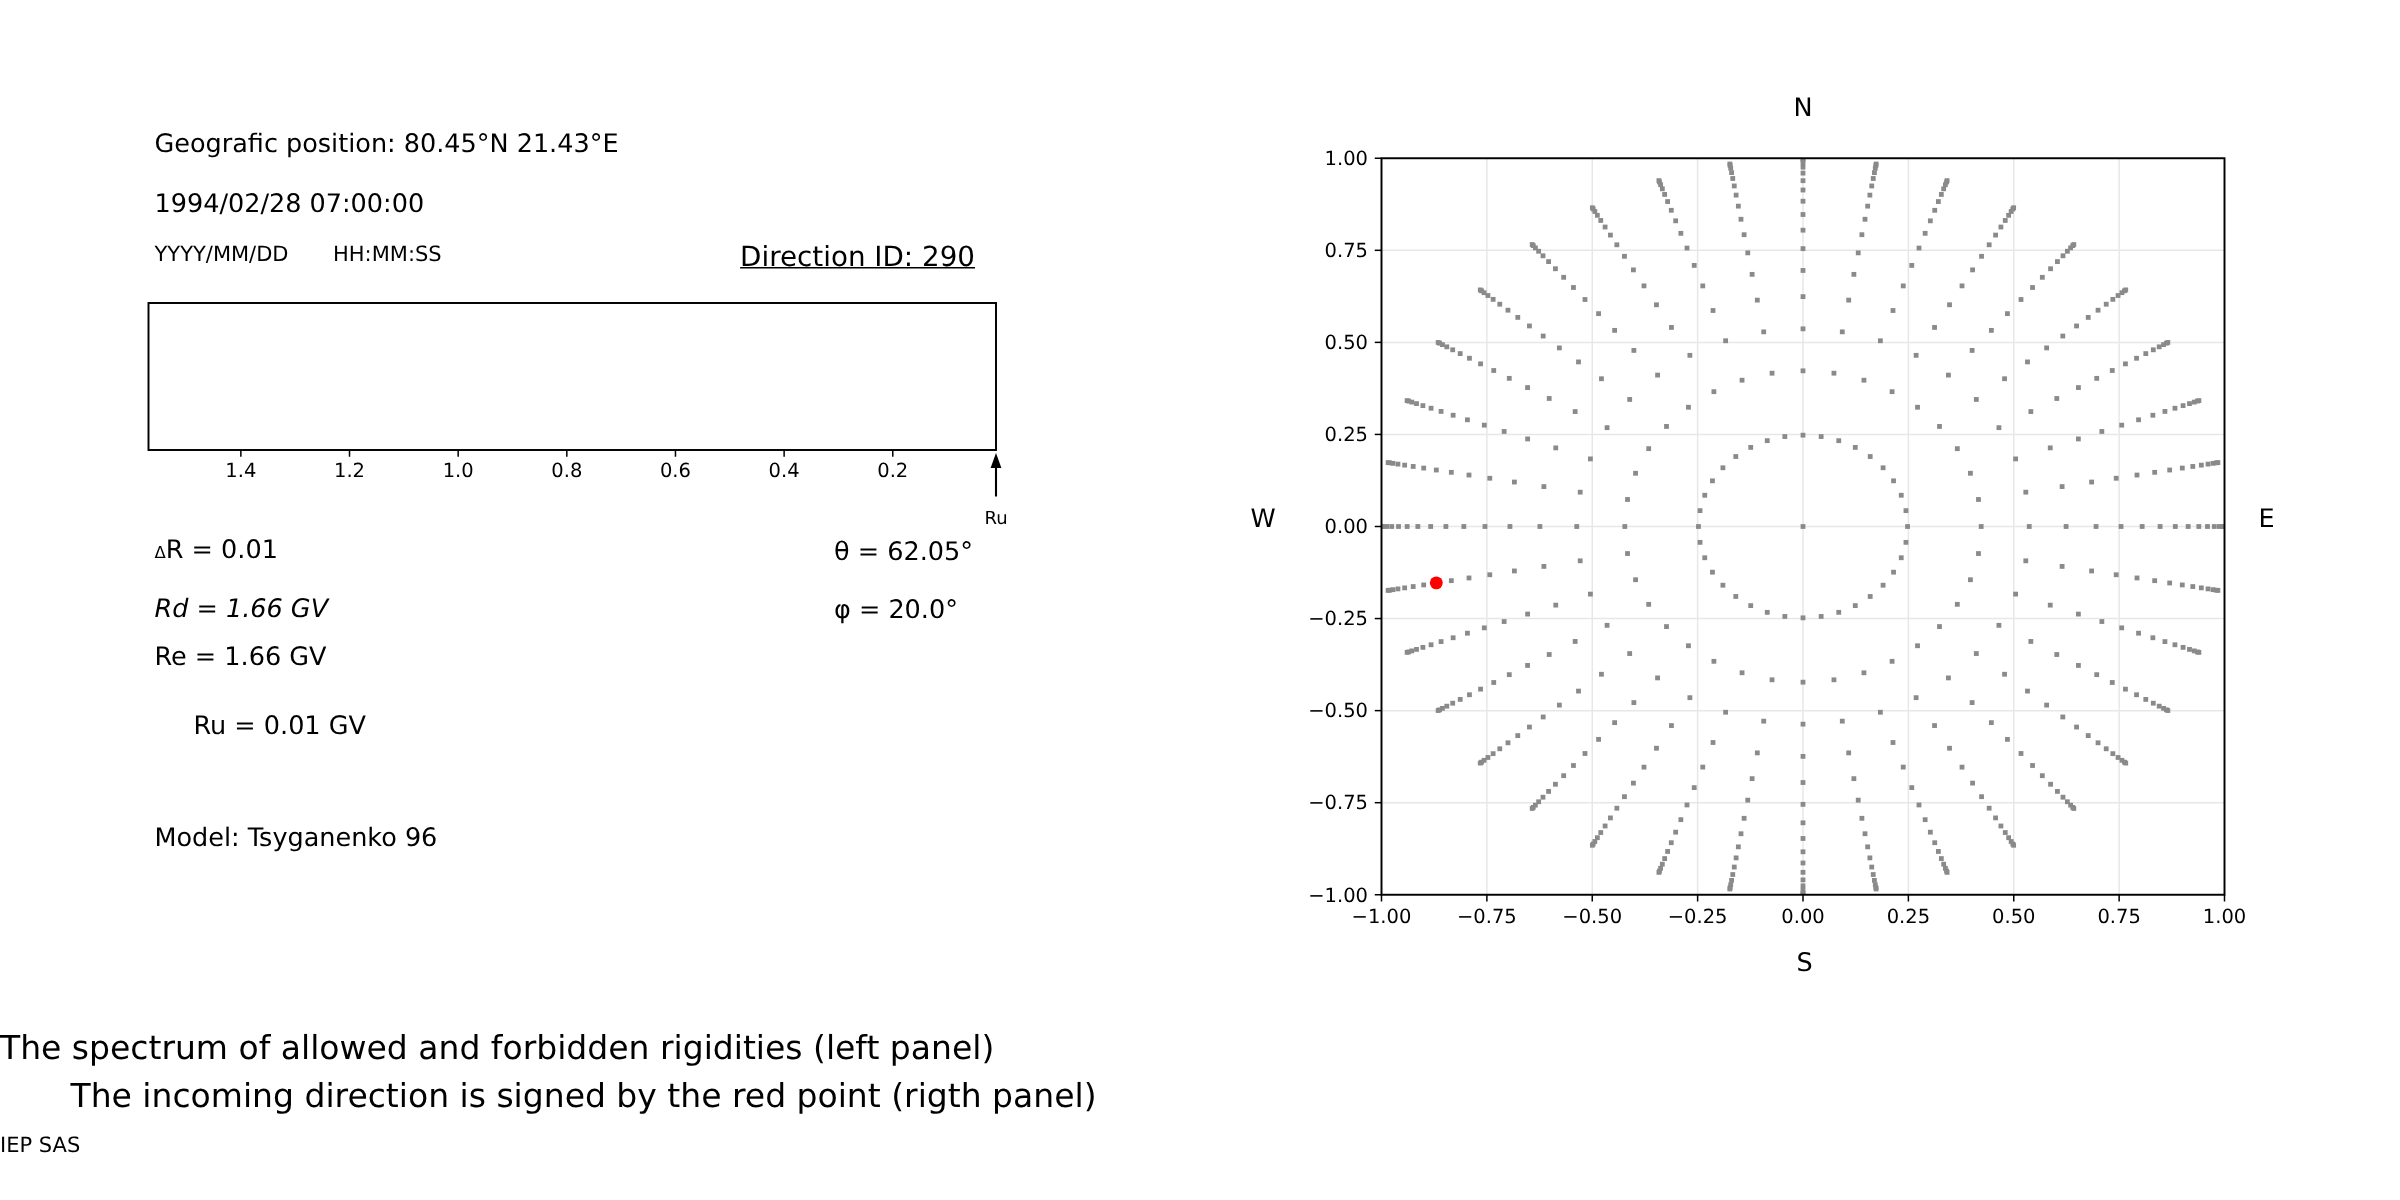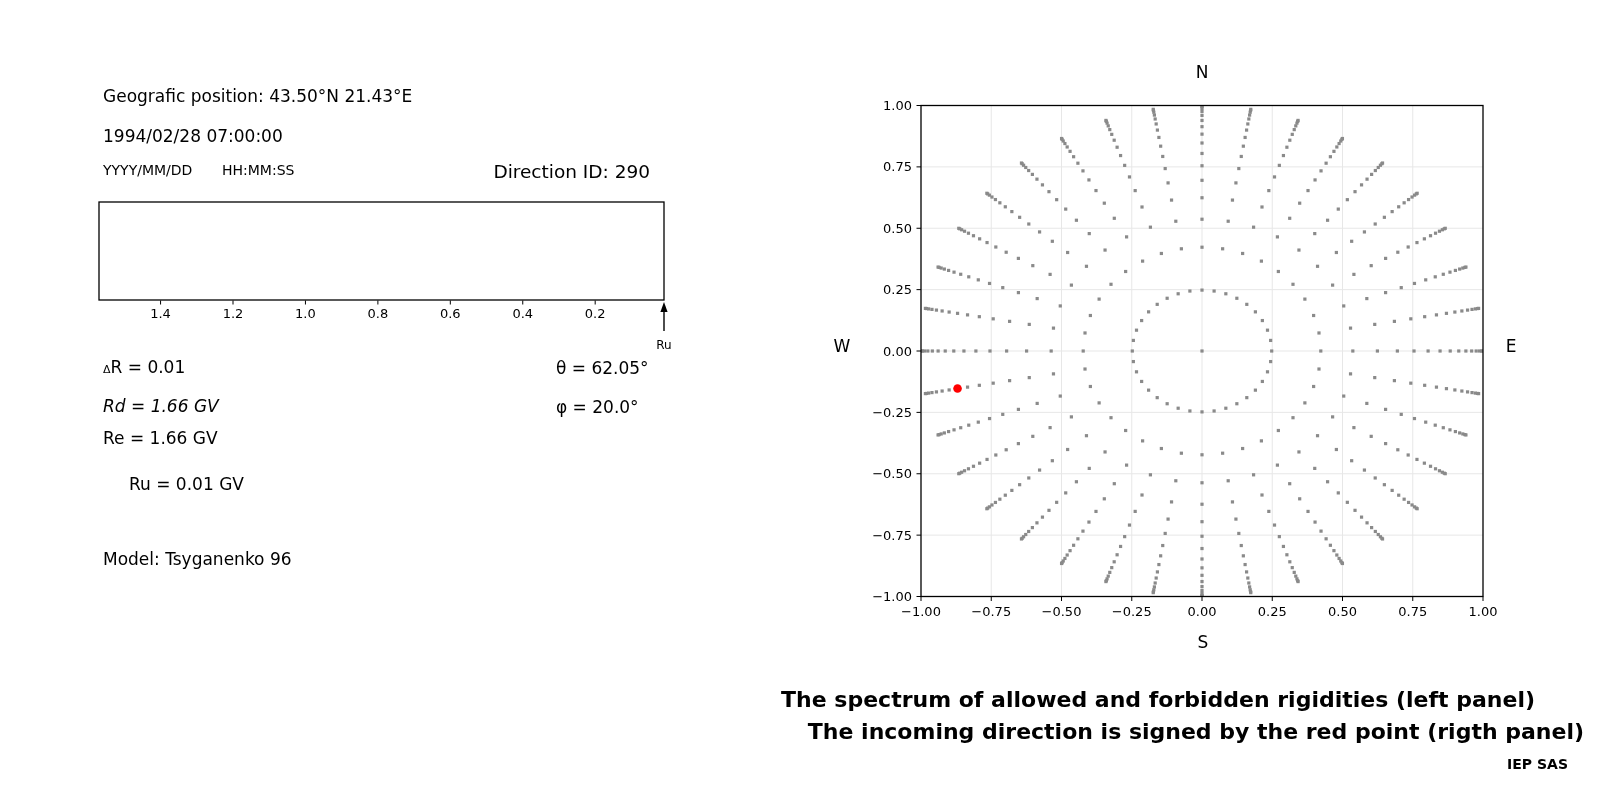--- a/index.html
+++ b/index.html
@@ -1,24 +1,24 @@
 <!DOCTYPE html>
 <html><head>
 <meta charset="utf-8">
 <style>
   html,body{margin:0;padding:0;background:#ffffff;}
   body{width:1600px;height:800px;position:relative;overflow:hidden;
        font-family:"DejaVu Sans",sans-serif;color:#000;}
   .abs{position:absolute;white-space:nowrap;}
   .t17{font-size:17px;}
   .t11{font-size:14px;}
-  .t18{font-size:18.5px;}
+  .t18{font-size:18.5px;text-decoration:underline;}
   .t22{font-size:22px;}
   .compass{font-size:17px;}
-  .center-text{text-align:right;font-weight:bold;}
+  .center-text{text-align:left;}
   .delta{font-size:11px;}
   #chart-svg{position:absolute;left:0;top:0;}
 </style>
 </head>
 <body>
 
 <svg id="chart-svg" width="1600" height="800">
     <g>
       <rect x="99" y="202" width="565" height="98" fill="#fff" stroke="#000000" stroke-width="1.3"></rect>
       <line x1="160.57051282051287" y1="300.5" x2="160.57051282051287" y2="304.5" stroke="#000" stroke-width="1"></line>
@@ -675,21 +675,21 @@
       <line x1="1483" y1="596.5" x2="1483" y2="601" stroke="#000" stroke-width="1"></line>
       <text x="1483" y="615.5" font-family="&quot;DejaVu Sans&quot;,sans-serif" fill="#000" font-size="13" text-anchor="middle">1.00</text>
       <line x1="916.5" y1="105.5" x2="921" y2="105.5" stroke="#000" stroke-width="1"></line>
       <text x="912" y="110" font-family="&quot;DejaVu Sans&quot;,sans-serif" fill="#000" font-size="13" text-anchor="end">1.00</text>
     </g>
     <clipPath id="plotclip">
       <rect x="921" y="105.5" width="562" height="491"></rect>
     </clipPath>
   </svg>
 
-<div class="abs t17" style="left:103px;top:86px;">Geografic position: 43.50°N 21.43°E</div>
+<div class="abs t17" style="left:103px;top:86px;">Geografic position: 80.45°N 21.43°E</div>
 <div class="abs t17" style="left:103px;top:126px;">1994/02/28 07:00:00</div>
 <div class="abs t11" style="left:103px;top:162px;">YYYY/MM/DD</div>
 <div class="abs t11" style="left:222px;top:162px;">HH:MM:SS</div>
 <div class="abs t18" style="right:950px;top:161px;">Direction ID: 290</div>
 
 <div class="abs t17" style="left:103px;top:357px;"><span class="delta">Δ</span><span>R = 0.01</span></div>
 <div class="abs t17" style="left:103px;top:396px;font-style:italic;">Rd = 1.66 GV</div>
 <div class="abs t17" style="left:103px;top:428px;">Re = 1.66 GV</div>
 <div class="abs t17" style="left:103px;top:474px;margin-left:26px;">Ru = 0.01 GV</div>
 <div class="abs t17" style="left:103px;top:521px;margin-top:28px;">Model: Tsyganenko 96</div>

